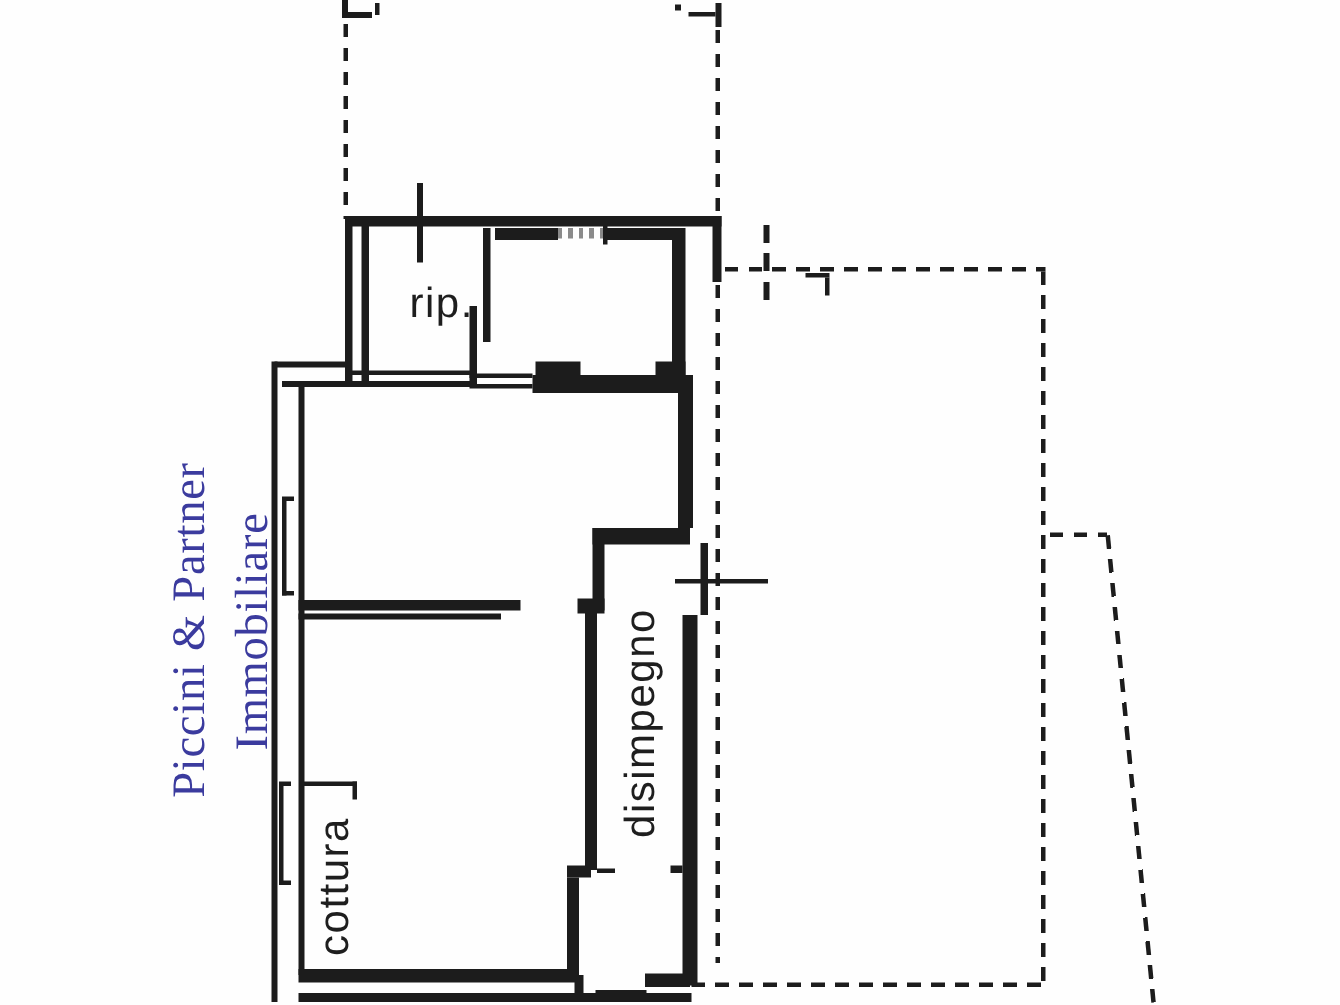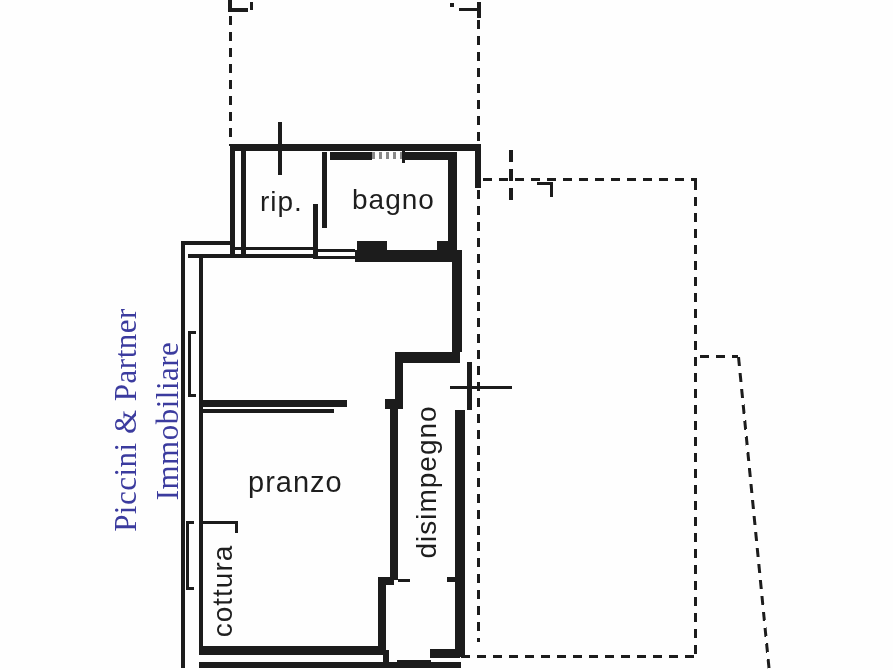--- a/index.html
+++ b/index.html
@@ -112,22 +112,20 @@
   <div class="dv" style="left:477px;top:190px;height:452px"></div>
   <div class="dv" style="left:509px;top:150px;height:54px;width:4px;
        background:repeating-linear-gradient(to bottom,#1c1c1c 0 12px,transparent 12px 19px)"></div>
   <div class="w" style="left:537px;top:182px;width:16px;height:3px"></div>
   <div class="w" style="left:550px;top:185px;width:3px;height:12px"></div>
   <div class="dh" style="left:461px;top:655px;width:233px"></div>
   <div class="dh" style="left:700px;top:355px;width:38px"></div>
   <div class="dv" style="left:737px;top:357px;height:313px;
        transform:rotate(-5.6deg);transform-origin:top left"></div>
 
-  <div class="room-label" style="left:260px;top:186px">rip.</div>
-  <div class="room-label" style="left:352px;top:184px">bagno</div>
-  <div class="room-label" style="left:248px;top:466px;font-size:29px">pranzo</div>
+  <div class="room-label" style="left:273px;top:186px">rip.</div>
   <div class="room-label rot" style="left:427px;top:482px">disimpegno</div>
   <div class="room-label rot" style="left:223px;top:591px">cottura</div>
 
   <div class="wm" style="left: 126px; top: 420px; color: rgb(59, 59, 158);">Piccini &amp; Partner</div>
   <div class="wm" style="left: 168px; top: 421px; color: rgb(59, 59, 158);">Immobiliare</div>
 
 </div>
 
 </body></html>

